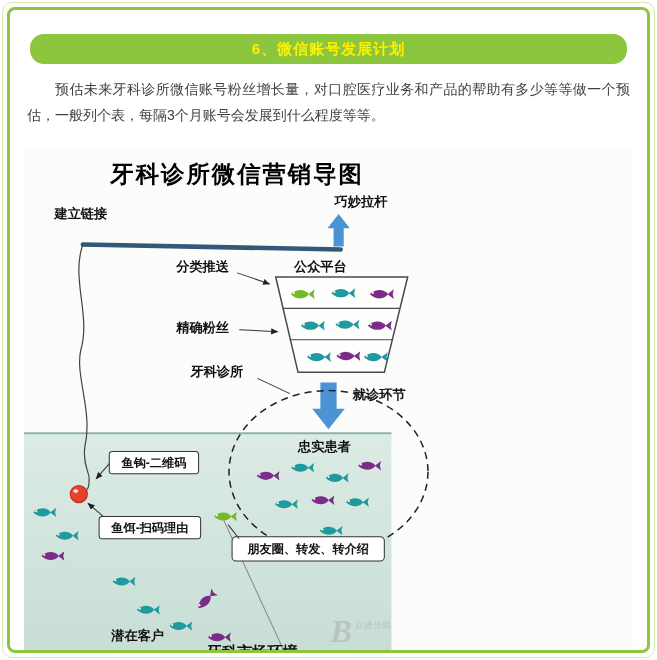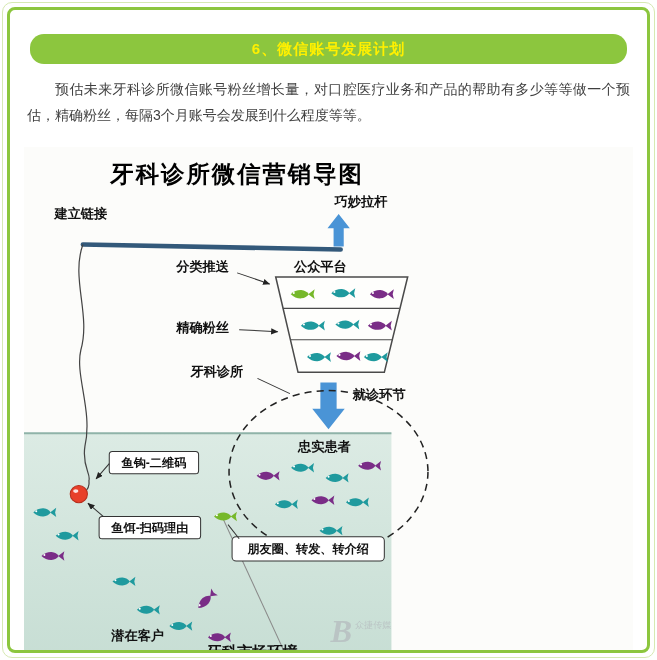--- a/index.html
+++ b/index.html
@@ -42,21 +42,21 @@
 </head>
 <body>
 
 <div class="outer-frame"></div>
 <div class="frame">
 
   <div class="section-header">
     <span>6、微信账号发展计划</span>
   </div>
 
-  <p class="intro">预估未来牙科诊所微信账号粉丝增长量，对口腔医疗业务和产品的帮助有多少等等做一个预估，精确粉丝，每隔3个月账号会发展到什么程度等等。</p>
+  <p class="intro">预估未来牙科诊所微信账号粉丝增长量，对口腔医疗业务和产品的帮助有多少等等做一个预估，一般列个表，每隔3个月账号会发展到什么程度等等。</p>
 
   <div class="diagram">
     <svg viewBox="0 0 600 505" xmlns="http://www.w3.org/2000/svg">
       <defs>
         <linearGradient id="waterGrad" x1="0" y1="0" x2="0" y2="1">
           <stop offset="0" class="stop-wt"></stop>
           <stop offset="1" class="stop-wb"></stop>
         </linearGradient>
         <marker id="ah" markerWidth="9" markerHeight="8" refX="6.5" refY="3" orient="auto">
           <path d="M0,0 L7,3 L0,6 Z" fill="#222"></path>

